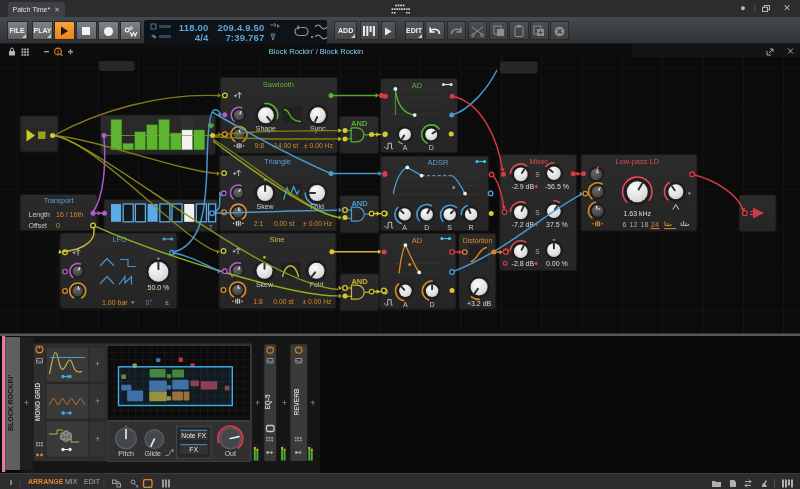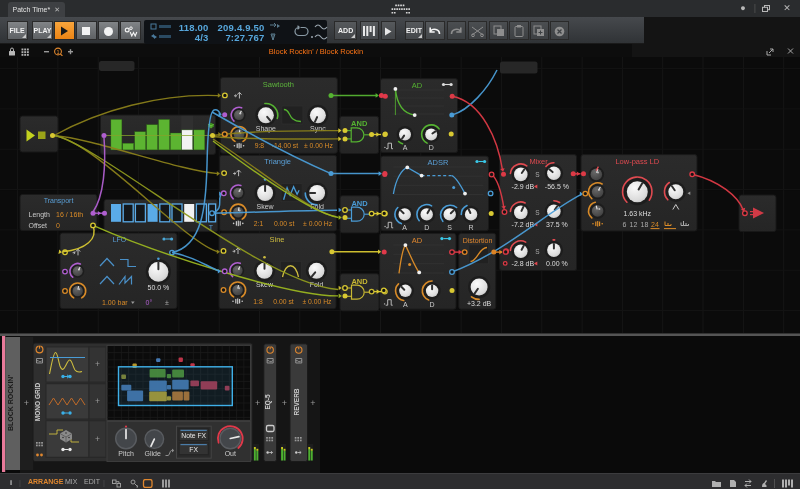--- a/index.html
+++ b/index.html
@@ -1,28 +1,28 @@
 <!DOCTYPE html>
 <html><head><meta charset="utf-8"><style>
 *{margin:0;padding:0;box-sizing:border-box}
 body{width:800px;height:489px;background:#141414;font-family:"Liberation Sans",sans-serif;overflow:hidden;position:relative}
 .titlebar{position:absolute;left:0;top:0;width:800px;height:17px;background:#2a2c2e}
 .tab{position:absolute;left:7.5px;top:2px;width:57px;height:15px;white-space:nowrap;background:#3e4043;border-radius:3px 3px 0 0;
  color:#e0e0e0;font-size:7px;line-height:15px;padding-left:5px}
 .tab .x{color:#b8b8b8;margin-left:4px;font-size:7px}
 .winbtn{position:absolute;top:0;height:17px;color:#b8b8b8;font-size:9px;line-height:17px;text-align:center}
-.toolbar{position:absolute;left:0;top:17px;width:644px;height:27px;background:linear-gradient(#46494d,#303336);border-bottom:1px solid #1a1a1a}
+.toolbar{position:absolute;left:0;top:17px;width:800px;height:27px;background:linear-gradient(#46494d,#303336);border-bottom:1px solid #1a1a1a}
 .btn{position:absolute;top:4px;height:19px;background:linear-gradient(#818487,#5e6164);border:1px solid #2a2a2a;
  color:#f2f2f2;font-size:7px;font-weight:bold;text-align:center;line-height:17px}
 .btn.dk{background:linear-gradient(#56595c,#44474a)}
 .btn.dkr{background:linear-gradient(#4b4e51,#3d4043)}
 .corner:after{content:"";position:absolute;right:1px;bottom:1px;border-left:4px solid transparent;border-bottom:4px solid #c8c8c8}
 .display{position:absolute;left:143.5px;top:2.5px;width:183.8px;height:24px;background:#0f1216;border-radius:2px;color:#57a7dc}
 .dnum{position:absolute;font-size:9.5px;font-weight:bold;text-align:right;letter-spacing:0.2px}
-.phead{position:absolute;left:0;top:44px;width:632px;height:13.5px;background:#0d0d0d;color:#f97316}
+.phead{position:absolute;left:0;top:44px;width:632px;height:13.5px;background:#0d0d0d;color:#7dd3fc}
 .ptitle{position:absolute;width:100%;text-align:center;font-size:7.5px;top:3px}
 .grid{position:absolute;left:0;top:57px}
 .hstrip{position:absolute;left:0;top:333px;width:800px;height:3.2px;background:#555555;border-top:1px solid #333}
 .dev{position:absolute;left:0;top:336px}
 .status{position:absolute;left:0;top:473px;width:800px;height:16px;background:#2d2d2f;border-top:1px solid #3c3c3e;
  font-size:7.5px;color:#aaaaaa}
 .st{position:absolute;top:4px}
 </style></head><body>
 <div class="titlebar">
  <div class="tab">Patch Time*<span class="x">✕</span></div>
@@ -77,23 +77,23 @@
  <div class="display">
   <svg width="30" height="24" style="position:absolute;left:4px;top:0">
         <g stroke="#4a7a9c" fill="none">
    <rect x="3" y="4" width="5" height="5"></rect>
           <rect x="11" y="5" width="12" height="3" fill="#2a4a62" stroke="none"></rect>
    <path d="M3,16 l3,-2 v4 z M9,17 l-3,-2 v4 z" fill="#4a7a9c" stroke="none"></path>
    <rect x="11" y="15" width="12" height="3" fill="#2a4a62" stroke="none"></rect>
         </g>
       </svg>
   <div class="dnum" style="left:8px;top:2.5px;width:57px">118.00</div>
-  <div class="dnum" style="left:8px;top:12.5px;width:57px">4/3</div>
+  <div class="dnum" style="left:8px;top:12.5px;width:57px">4/4</div>
   <div class="dnum" style="left:70px;top:2.5px;width:51px">209.4.9.50</div>
-  <div class="dnum" style="left:70px;top:12.5px;width:51px">7:27.767</div>
+  <div class="dnum" style="left:70px;top:12.5px;width:51px">7:39.767</div>
   <svg width="50" height="24" style="position:absolute;left:124px;top:0">
    <g stroke="#5a7a8c" fill="#5a7a8c">
           <path d="M2,5 h6 m-2,-2 l2,2 -2,2" fill="none"></path>
           <path d="M9,4 l3,2 -3,2 z" stroke="none"></path>
    <path d="M3,14 l2,6 2,-6 z M5,14 v6" fill="none"></path>
         </g>
       </svg>
   <svg width="62" height="24" style="position:absolute;left:148px;top:0">
         <g stroke="#8a9aa5" fill="none" stroke-width="1.2">
    <path d="M8.5,7.5 h3.5 a4,4 0 0 1 0,8 h-5 a4,4 0 0 1 0,-8 h0.5 m0,0 l-2,-1.8 m2,1.8 l-2,1.8"></path>

